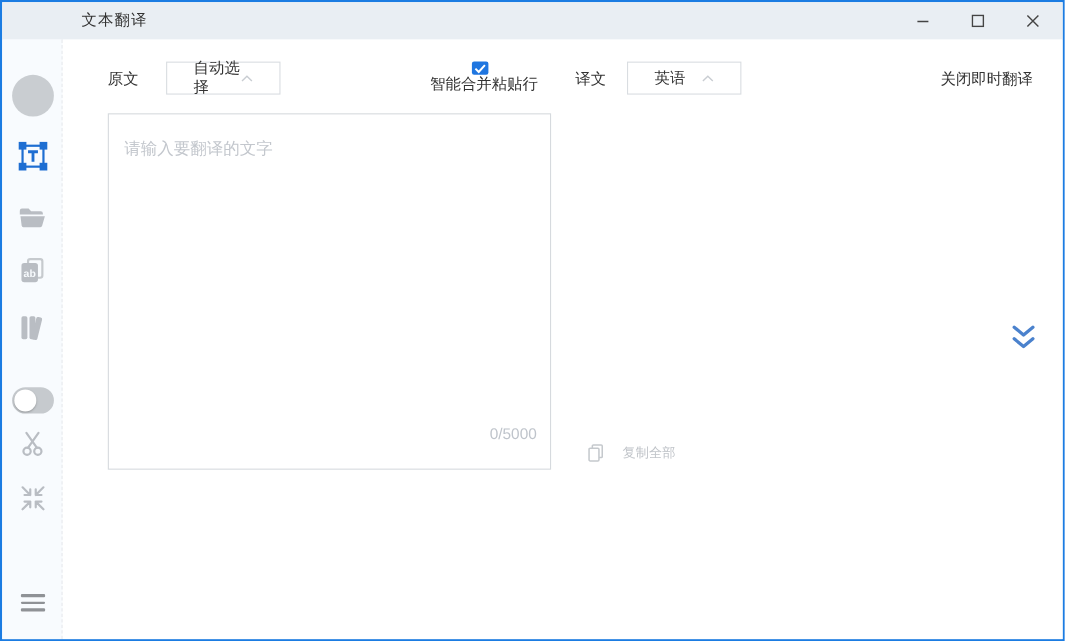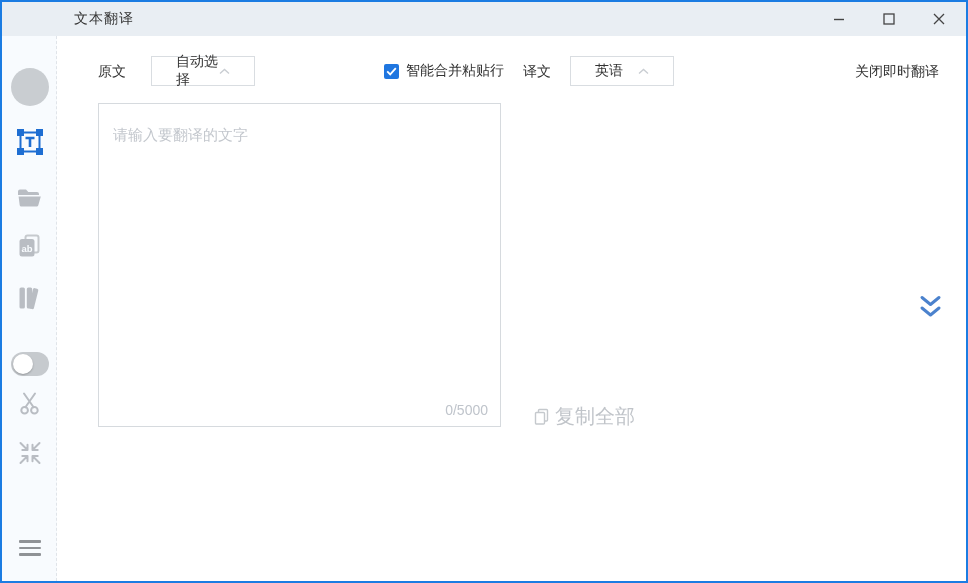--- a/index.html
+++ b/index.html
@@ -70,21 +70,21 @@
   }
   .select-box {
     position: absolute; top: 0; width: 104px; height: 30px;
     border: 1px solid #d9dde1; background: #fff;
     display: flex; align-items: center;
     padding: 0 24px; cursor: pointer;
   }
   .select-box .sel-val { font-size: 14px; color: #333; flex: 1; }
   .checkbox-group {
     position: absolute; left: 327px; top: 0; height: 30px;
-    display: flex; align-items: center; cursor: pointer;
+    display: flex; align-items: center; cursor: pointer; flex-direction: column;
   }
   .checkbox {
     width: 15px; height: 15px; border-radius: 2px;
     background: #1f76e0; display: flex; align-items: center; justify-content: center;
   }
   .checkbox-label { margin-left: 7px; font-size: 14px; color: #333; }
   .instant-link {
     position: absolute; right: 27px; top: 0; height: 30px; line-height: 30px;
     font-size: 14px; color: #333; cursor: pointer;
   }
@@ -96,28 +96,28 @@
   }
   .source-panel textarea {
     width: 100%; height: 286px;
     border: none; outline: none; resize: none;
     padding: 22px 14px 0 14px;
     font-family: "Liberation Sans", sans-serif;
     font-size: 15px; color: #0369a1; background: transparent;
   }
   .source-panel textarea::placeholder { color: #c3c7cd; }
   .char-counter {
-    position: absolute; right: 12px; bottom: 8px;
+    position: absolute; right: 12px; bottom: 24px;
     font-size: 14px; color: #bfc4cb;
   }
   
   .copy-all {
     position: absolute; left: 477px; top: 367px;
-    display: flex; align-items: center; gap: 6px;
-    font-size: 20px; color: #c0c4c9; cursor: pointer;
+    display: flex; align-items: center; gap: 17px;
+    font-size: 12px; color: #c0c4c9; cursor: pointer;
     background: none; border: none;
     font-family: Liberation Serif, serif;
   }
   .expand-btn {
     position: absolute; left: 858px; top: 255px;
     width: 30px; height: 32px;
     display: flex; align-items: center; justify-content: center;
     cursor: pointer; background: none; border: none;
   }
 </style>

